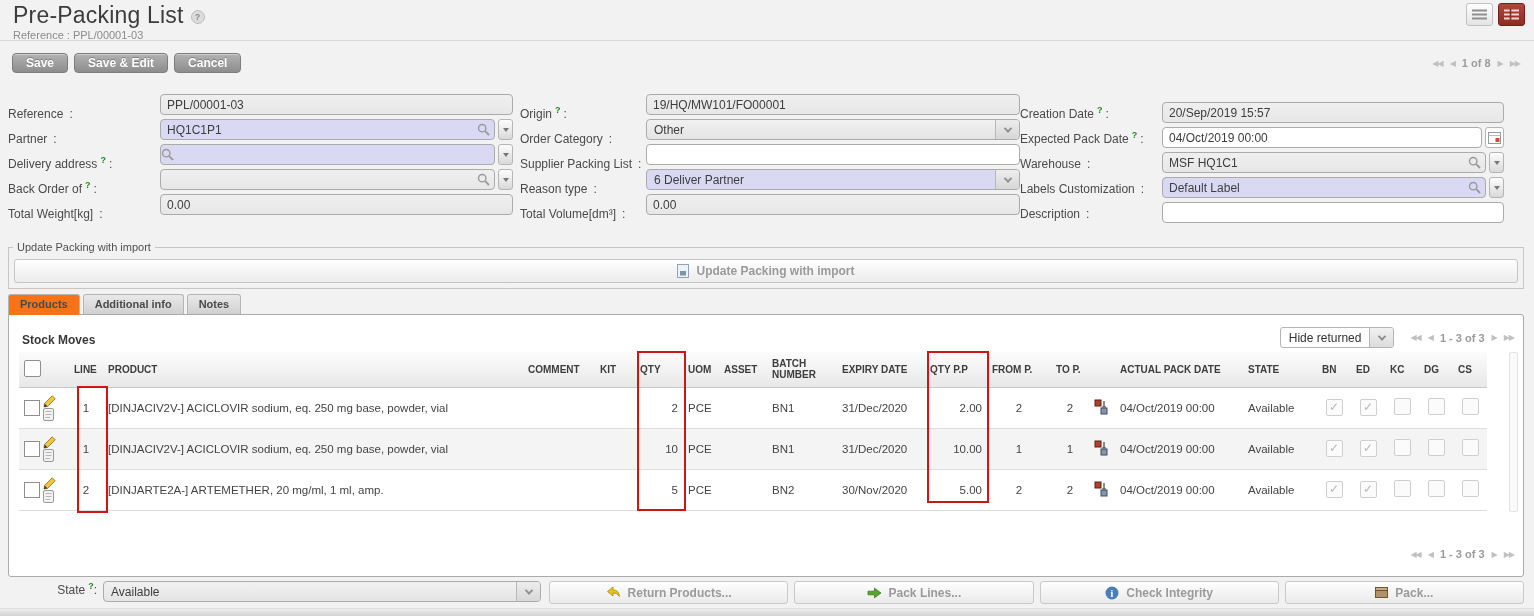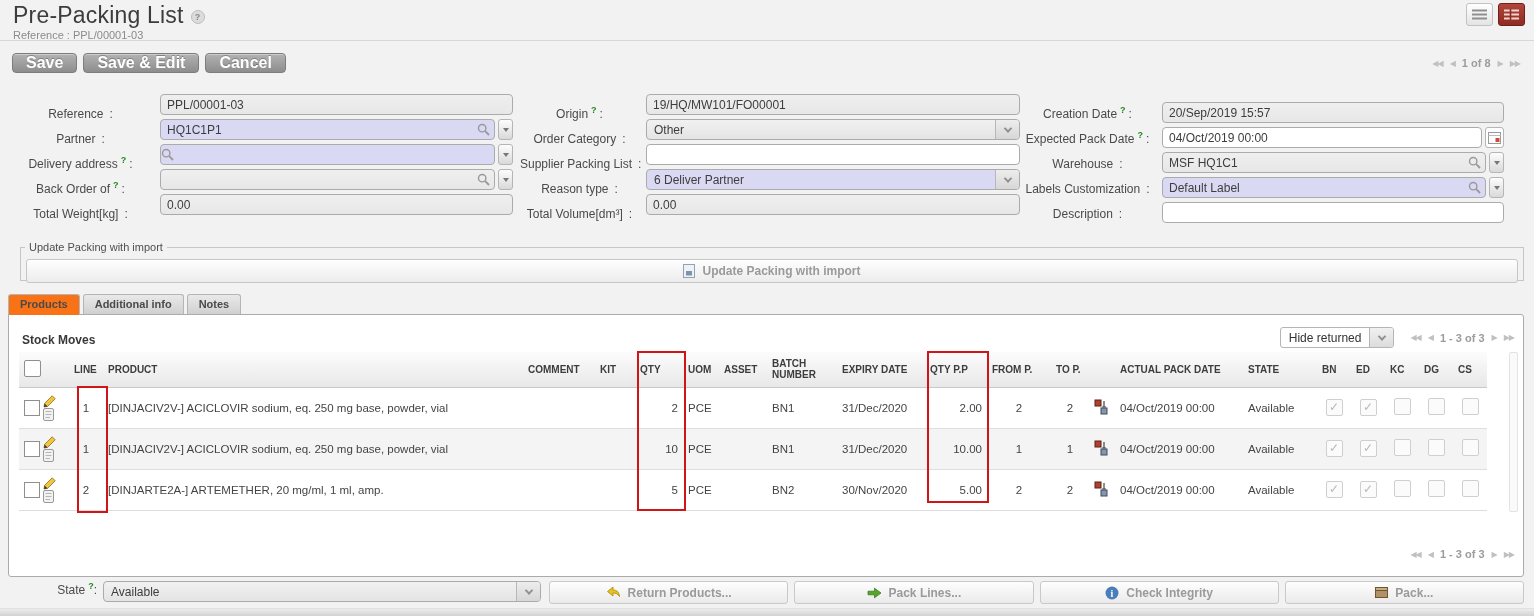--- a/index.html
+++ b/index.html
@@ -16,34 +16,34 @@
   .hr-top { position:absolute; left:0; right:0; top:40px; border-top:1px solid #d8d8d8; }
 
   .view-toggles { position:absolute; top:3px; right:9px; display:flex; gap:5px; }
   .vt-btn { width:27px; height:23px; border:1px solid #c2c2c2; border-radius:3px;
     background:linear-gradient(#ffffff,#e4e4e4); display:flex; align-items:center; justify-content:center; }
   .vt-btn.active { background:linear-gradient(#b0463c,#8e2b22); border-color:#731f18; }
 
   
   .toolbar { position:absolute; left:12px; top:53px; display:flex; gap:6px; }
   .tb-btn { height:20px; padding:0 13px; background:linear-gradient(#b2b2b2,#8d8d8d); border:1px solid #7d7d7d;
-    border-radius:4px; color:#fff; font-weight:bold; font-size:16px; line-height:18px;
+    border-radius:4px; color:#fff; font-weight:bold; font-size:12px; line-height:18px;
     text-shadow:0 -1px 0 rgba(0,0,0,.25); box-shadow:inset 0 1px 0 rgba(255,255,255,.35); cursor:pointer; }
   .pager { display:flex; align-items:center; gap:7px; color:#c0c0c0; font-size:8px; }
   .pager .arr { letter-spacing:-1px; cursor:pointer; }
   .pager .cur { color:#9c9c9c; font-weight:bold; font-size:11px; letter-spacing:0; }
   .pager-top { position:absolute; right:14px; top:57px; }
 
   
   .fcol { position:absolute; top:94px; }
   .fcol1 { left:8px;   width:516px; }
   .fcol2 { left:520px; width:502px; }
   .fcol3 { left:1020px;width:512px; }
   .frow { display:flex; align-items:center; height:21px; margin-bottom:4px; }
-  .flabel { text-align:center; font-size:12px; color:#4a4a4a; padding-right:7px; flex:none; white-space:nowrap;margin-top:16px; }
+  .flabel { text-align:left; font-size:12px; color:#4a4a4a; padding-right:7px; flex:none; white-space:nowrap;margin-top:16px; }
   .fcol1 .flabel { width:152px; } .fcol2 .flabel { width:126px; } .fcol3 .flabel { width:142px; }
   .flabel .colon { margin-left:3px; }
   sup.help { color:#1d8a1d; font-size:9px; font-weight:bold; margin-left:3px; }
   .fwrap { display:flex; align-items:center; flex:none; }
   .fcol1 .fwrap { width:353px; } .fcol2 .fwrap { width:374px; } .fcol3 .fwrap { width:342px;margin-top:16px; }
 
   .fctl { height:21px; border:1px solid #ababab; border-radius:4px; background:#fff; font-size:12px;
     color:#3d3d3d; padding:0 6px; width:100%; outline:none; font-family:inherit; }
   .fctl.ro { background:linear-gradient(#efefef,#e7e7e7); }
   .fbox { position:relative; flex:1; height:21px; border:1px solid #ababab; border-radius:4px; background:#fff;
@@ -63,21 +63,21 @@
   .sel { flex:1; height:21px; border:1px solid #ababab; border-radius:4px;
     background:linear-gradient(#f1f1f1,#e4e4e4); display:flex; align-items:center; overflow:hidden; cursor:pointer; }
   .sel.hl { background:#d9d9f4; }
   .sel .sv { flex:1; font-size:12px; color:#3d3d3d; padding:0 7px; white-space:nowrap; }
   .sel .chev { width:24px; align-self:stretch; border-left:1px solid #b7b7b7;
     background:linear-gradient(#ededed,#d7d7d7); display:flex; align-items:center; justify-content:center; }
   .sel .chev i, .mini-sel .chev i { width:6px; height:6px; border-right:2px solid #909090;
     border-bottom:2px solid #909090; transform:rotate(45deg) translate(-1px,-1px); }
 
   
-  .import-fs { position:absolute; left:20px; right:10px; top:247px; height:34px; border:1px solid #c6c6c6; }
+  .import-fs { position:absolute; left:8px; right:10px; top:247px; height:42px; border:1px solid #c6c6c6; }
   .import-legend { position:absolute; top:-7px; left:4px; background:#f2f2f2; padding:0 4px; font-size:11px; color:#4f4f4f; }
   .import-btn { position:absolute; left:5px; right:5px; top:11px; height:24px; border:1px solid #c6c6c6;
     border-radius:3px; background:linear-gradient(#fefefe,#ececec); display:flex; align-items:center;
     justify-content:center; gap:7px; color:#9a9a9a; font-weight:bold; font-size:12px; cursor:pointer; }
 
   
   .tabs { position:absolute; left:8px; top:294px; display:flex; gap:3px; z-index:3; }
   .tab { height:20px; padding:0 11px; border:1px solid #b5b5b5; border-bottom:none; border-radius:3px 3px 0 0;
     background:linear-gradient(#e9e9e9,#d0d0d0); font-size:11px; font-weight:bold; color:#4a4a4a;
     line-height:19px; cursor:pointer; }

